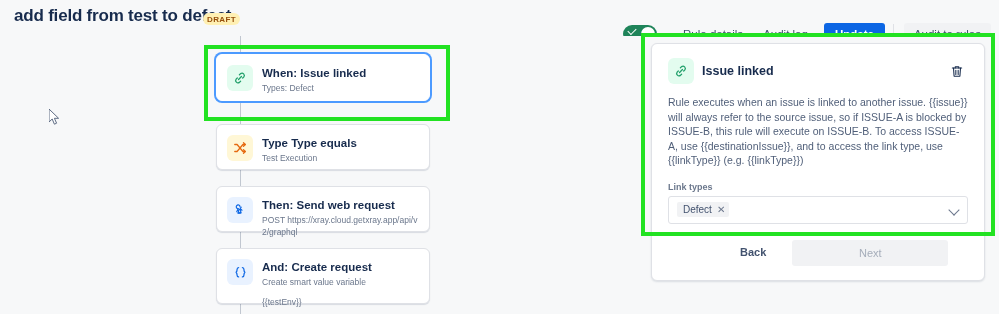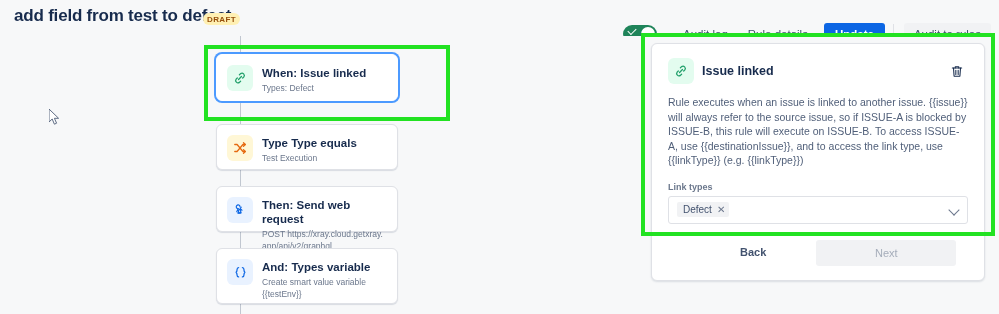--- a/index.html
+++ b/index.html
@@ -123,21 +123,21 @@
     left: 240px;
     top: 0px;
     width: 1px;
     height: 278px;
     background: #c1c7d0;
   }
 
   .rule-card {
     position: absolute;
     left: 216px;
-    width: 182px;
+    width: 214px;
     background: #ffffff;
     border: 1px solid #dfe1e6;
     border-radius: 6px;
     box-shadow: 0 1px 1px rgba(9,30,66,0.13);
     display: flex;
     align-items: flex-start;
     padding: 10px 10px;
     box-sizing: border-box;
   }
   .rule-card.selected {
@@ -270,22 +270,22 @@
     font-weight: 700;
     color: #42526e;
     background: transparent;
     border: none;
     padding: 6px 10px;
     margin-left: 62px;
     cursor: pointer;
     font-family: "Liberation Sans", sans-serif;
   }
   .next-btn {
-    margin-left: 40px;
-    width: 140px;
+    margin-left: 16px;
+    width: 156px;
     font-size: 11px;
     color: #a5adba;
     background: #f1f2f4;
     border: none;
     border-radius: 3px;
     padding: 7px 16px;
     font-family: "Liberation Sans", sans-serif;
     cursor: default;
   }
 
@@ -303,22 +303,22 @@
 
 <div class="header">
   <div class="page-title">add field from test to defect</div>
   <div class="draft-badge">DRAFT</div>
 
   <div class="header-right">
     <div class="toggle">
       <div class="chk"></div>
       <div class="knob"></div>
     </div>
+    <button class="hbtn">Rule details</button>
     <button class="hbtn">Audit log</button>
-    <button class="hbtn">Rule details</button>
     <button class="hbtn hbtn-primary">Update</button>
     <div class="hdivider"></div>
     <button class="hbtn hbtn-subtle">Audit to rules</button>
   </div>
 </div>
 
 <div class="canvas">
   <div class="connector-line"></div>
 
   <div class="rule-card selected" style="top:18px;height:47px;">
@@ -365,23 +365,23 @@
   </div>
 
   <div class="rule-card" style="top:212px;height:56px;">
     <div class="card-icon icon-blue">
       <svg width="15" height="15" viewBox="0 0 24 24" fill="none" stroke="#0c66e4" stroke-width="2" stroke-linecap="round" stroke-linejoin="round">
         <path d="M9 4c-2 0-2.5 1-2.5 3s0 3-1.5 4.5c1.5 1.5 1.5 2.5 1.5 4.5s.5 3 2.5 3"></path>
         <path d="M15 4c2 0 2.5 1 2.5 3s0 3 1.5 4.5c-1.5 1.5-1.5 2.5-1.5 4.5s-.5 3-2.5 3"></path>
       </svg>
     </div>
     <div class="card-text">
-      <div class="card-title">And: Types variable</div>
+      <div class="card-title">And: Create request</div>
       <div class="card-sub">Create smart value variable</div>
-      <div class="card-sub" style="margin-top:0;">{{testEnv}}</div>
+      <div class="card-sub" style="margin-top:8px;">{{testEnv}}</div>
     </div>
   </div>
 </div>
 
 <div class="panel">
   <div class="panel-head">
     <div class="card-icon icon-green">
       <svg width="14" height="14" viewBox="0 0 24 24" fill="none" stroke="#22a06b" stroke-width="2.2" stroke-linecap="round">
         <path d="M9.5 14.5 L14.5 9.5"></path>
         <path d="M11 6.5 L13 4.5a4 4 0 0 1 5.6 5.6l-2 2"></path>

